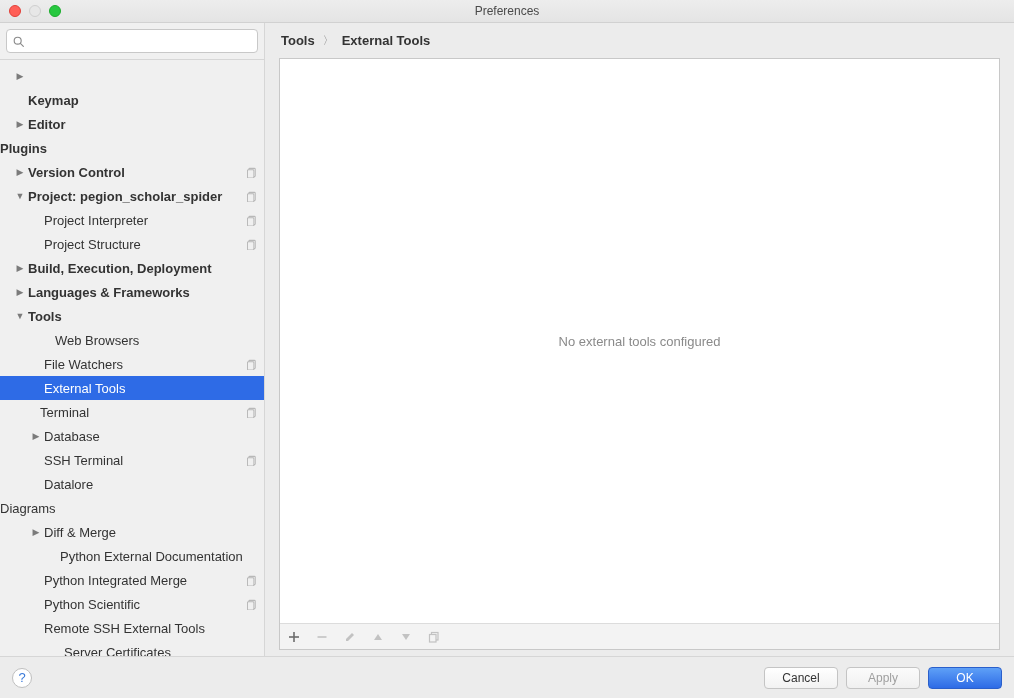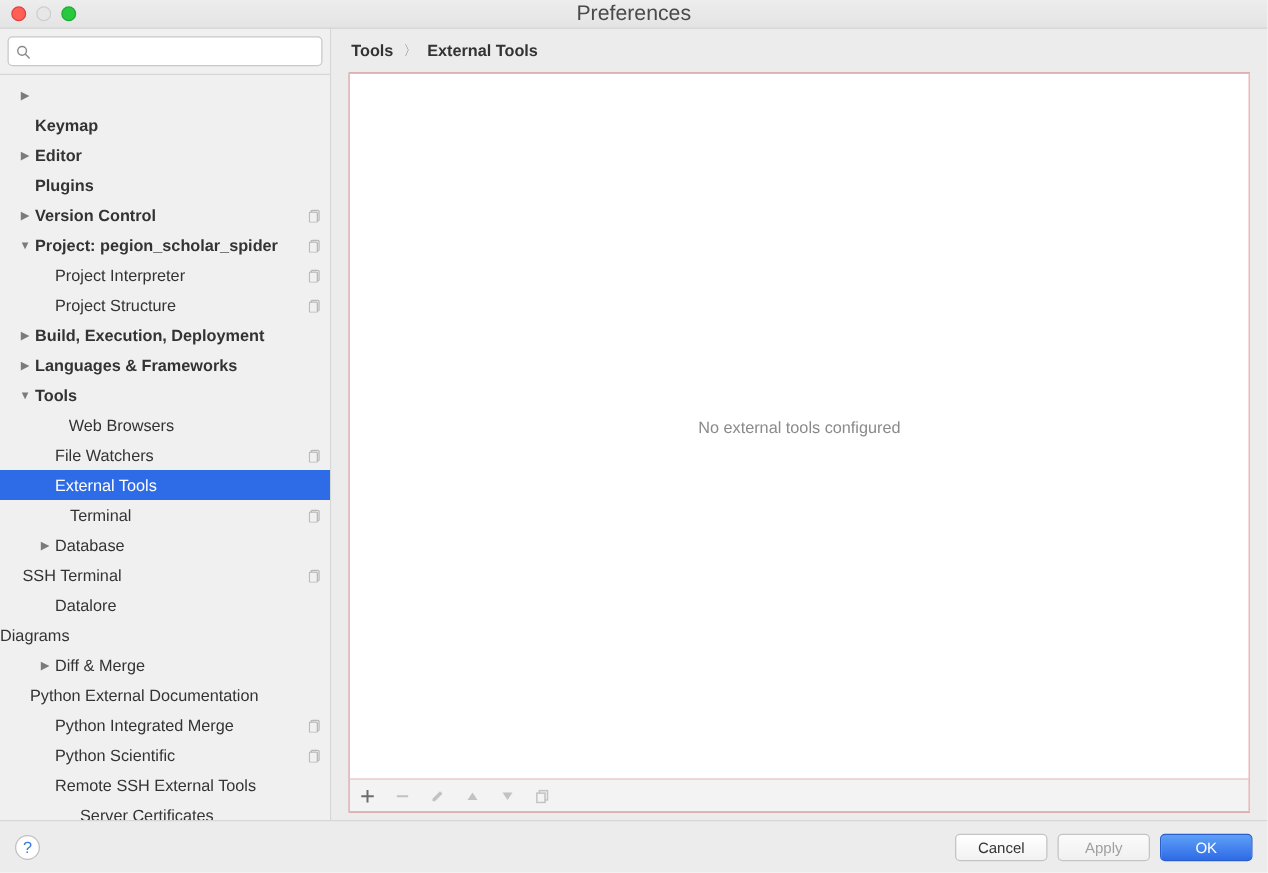--- a/index.html
+++ b/index.html
@@ -28,21 +28,21 @@
   padding-left: 9px;
 }
 .tl { width: 12px; height: 12px; border-radius: 50%; }
 .tl-close { background: #ff5f57; border: 0.5px solid #e14039; }
 .tl-min { background: #e7e7e7; border: 0.5px solid #cfcfcf; }
 .tl-max { background: #28c840; border: 0.5px solid #1bad2c; }
 .titlebar-title {
   position: absolute;
   left: 0; right: 0;
   text-align: center;
-  font-size: 17px;
+  font-size: 12px;
   color: #4a4a4a;
   pointer-events: none;
 }
 .main-area {
   flex: 1;
   display: flex;
   min-height: 0;
 }
 .sidebar-wrap {
   width: 265px;
@@ -124,21 +124,21 @@
   color: #333;
   display: flex;
   align-items: center;
   gap: 8px;
 }
 .bc-sep { color: #888; font-weight: 400; font-size: 11px; }
 .panel {
   margin: 0 14px 6px 14px;
   flex: 1;
   border: 1px solid #c8c8c8;
-  background: #ef4444;
+  background: #000000;
   display: flex;
   flex-direction: column;
   min-height: 0;
 }
 .panel-body {
   flex: 1;
   display: flex;
   align-items: center;
   justify-content: center;
   color: #8a8a8a;
@@ -233,21 +233,21 @@
       <div class="tree-row" style="padding-left:14px">
         <span class="arrow">▶</span>
       </div>
       <div class="tree-row" style="padding-left:28px">
         <span class="tree-label bold">Keymap</span>
       </div>
       <div class="tree-row" style="padding-left:14px">
         <span class="arrow">▶</span>
         <span class="tree-label bold">Editor</span>
       </div>
-      <div class="tree-row" style="padding-left:28px">
+      <div class="tree-row" style="">
         <span class="tree-label bold">Plugins</span>
       </div>
       <div class="tree-row" style="padding-left:14px">
         <span class="arrow">▶</span>
         <span class="tree-label bold">Version Control</span>
         <span class="proj-badge">
             <svg width="11" height="11" viewBox="0 0 12 12">
               <rect x="2" y="1.5" width="7" height="9" rx="1" fill="none" stroke="#b8b8b8" stroke-width="1.1"></rect>
               <rect x="0.5" y="3" width="7" height="9" rx="1" fill="#f0f0f0" stroke="#b8b8b8" stroke-width="1.1"></rect>
             </svg>
@@ -301,53 +301,53 @@
         <span class="proj-badge">
             <svg width="11" height="11" viewBox="0 0 12 12">
               <rect x="2" y="1.5" width="7" height="9" rx="1" fill="none" stroke="#b8b8b8" stroke-width="1.1"></rect>
               <rect x="0.5" y="3" width="7" height="9" rx="1" fill="#f0f0f0" stroke="#b8b8b8" stroke-width="1.1"></rect>
             </svg>
           </span>
       </div>
       <div class="tree-row selected" style="padding-left:44px">
         <span class="tree-label">External Tools</span>
       </div>
-      <div class="tree-row" style="padding-left:56px">
+      <div class="tree-row" style="padding-left:40px">
         <span class="tree-label">Terminal</span>
         <span class="proj-badge">
             <svg width="11" height="11" viewBox="0 0 12 12">
               <rect x="2" y="1.5" width="7" height="9" rx="1" fill="none" stroke="#b8b8b8" stroke-width="1.1"></rect>
               <rect x="0.5" y="3" width="7" height="9" rx="1" fill="#f0f0f0" stroke="#b8b8b8" stroke-width="1.1"></rect>
             </svg>
           </span>
       </div>
       <div class="tree-row" style="padding-left:30px">
         <span class="arrow">▶</span>
         <span class="tree-label">Database</span>
       </div>
-      <div class="tree-row" style="padding-left:18px">
+      <div class="tree-row" style="padding-left:44px">
         <span class="tree-label">SSH Terminal</span>
         <span class="proj-badge">
             <svg width="11" height="11" viewBox="0 0 12 12">
               <rect x="2" y="1.5" width="7" height="9" rx="1" fill="none" stroke="#b8b8b8" stroke-width="1.1"></rect>
               <rect x="0.5" y="3" width="7" height="9" rx="1" fill="#f0f0f0" stroke="#b8b8b8" stroke-width="1.1"></rect>
             </svg>
           </span>
       </div>
       <div class="tree-row" style="padding-left:44px">
         <span class="tree-label">Datalore</span>
       </div>
       <div class="tree-row" style="">
         <span class="tree-label">Diagrams</span>
       </div>
       <div class="tree-row" style="padding-left:30px">
         <span class="arrow">▶</span>
         <span class="tree-label">Diff &amp; Merge</span>
       </div>
-      <div class="tree-row" style="padding-left:24px">
+      <div class="tree-row" style="padding-left:60px">
         <span class="tree-label">Python External Documentation</span>
       </div>
       <div class="tree-row" style="padding-left:44px">
         <span class="tree-label">Python Integrated Merge</span>
         <span class="proj-badge">
             <svg width="11" height="11" viewBox="0 0 12 12">
               <rect x="2" y="1.5" width="7" height="9" rx="1" fill="none" stroke="#b8b8b8" stroke-width="1.1"></rect>
               <rect x="0.5" y="3" width="7" height="9" rx="1" fill="#f0f0f0" stroke="#b8b8b8" stroke-width="1.1"></rect>
             </svg>
           </span>

